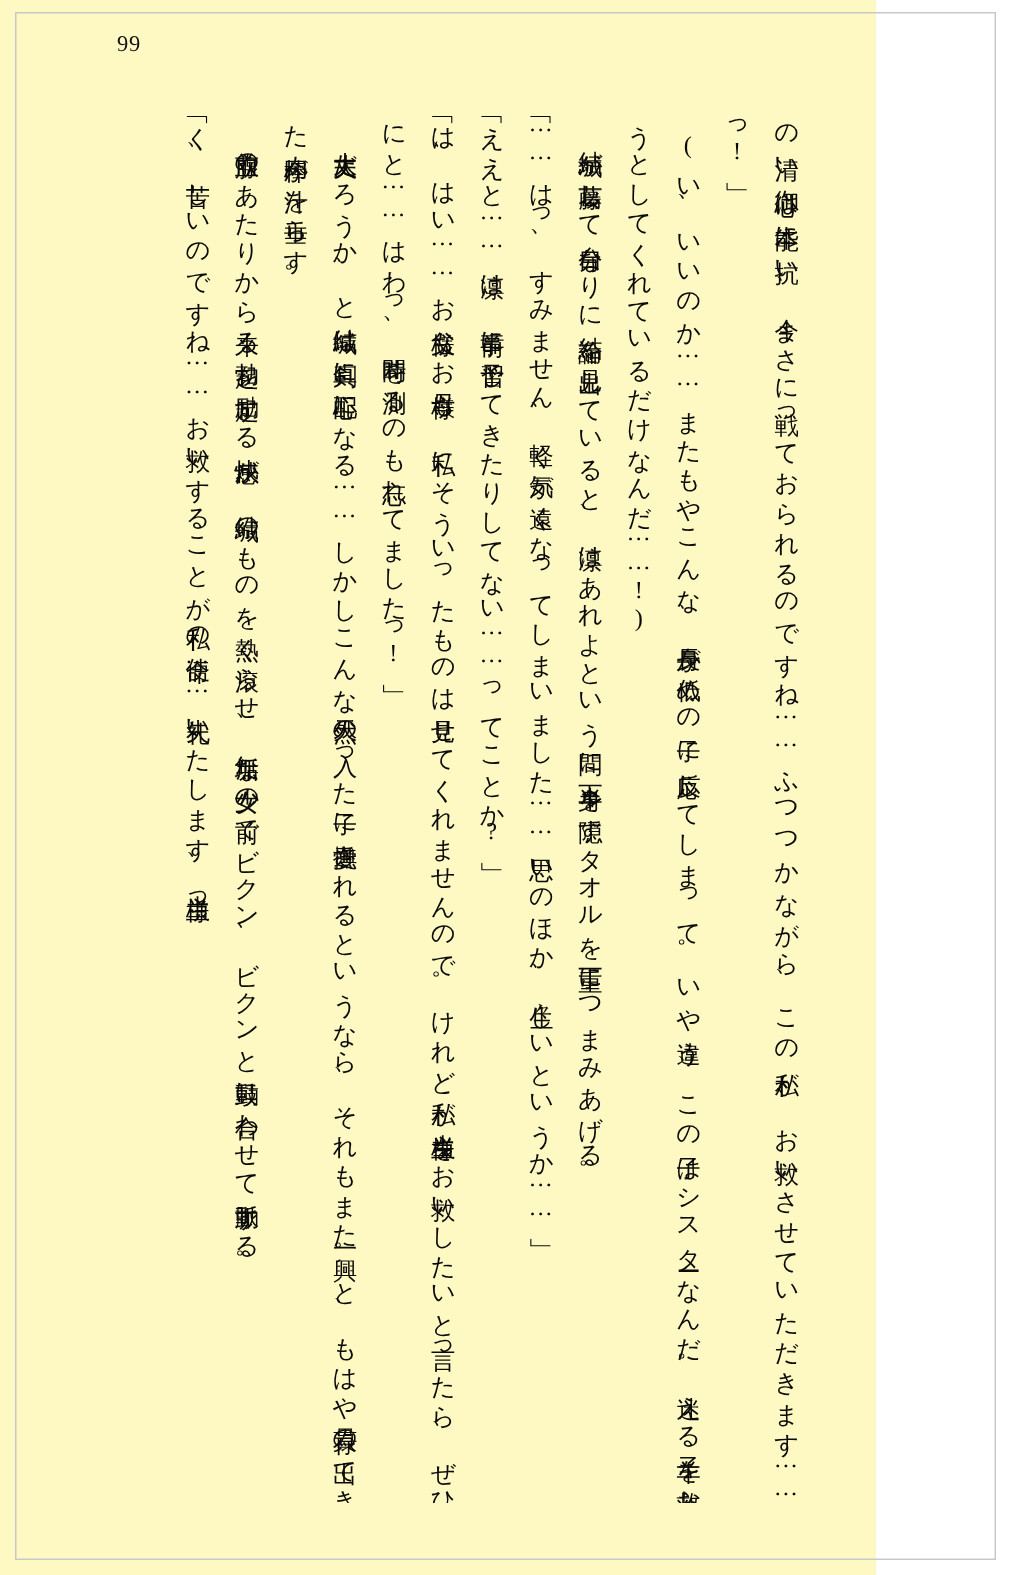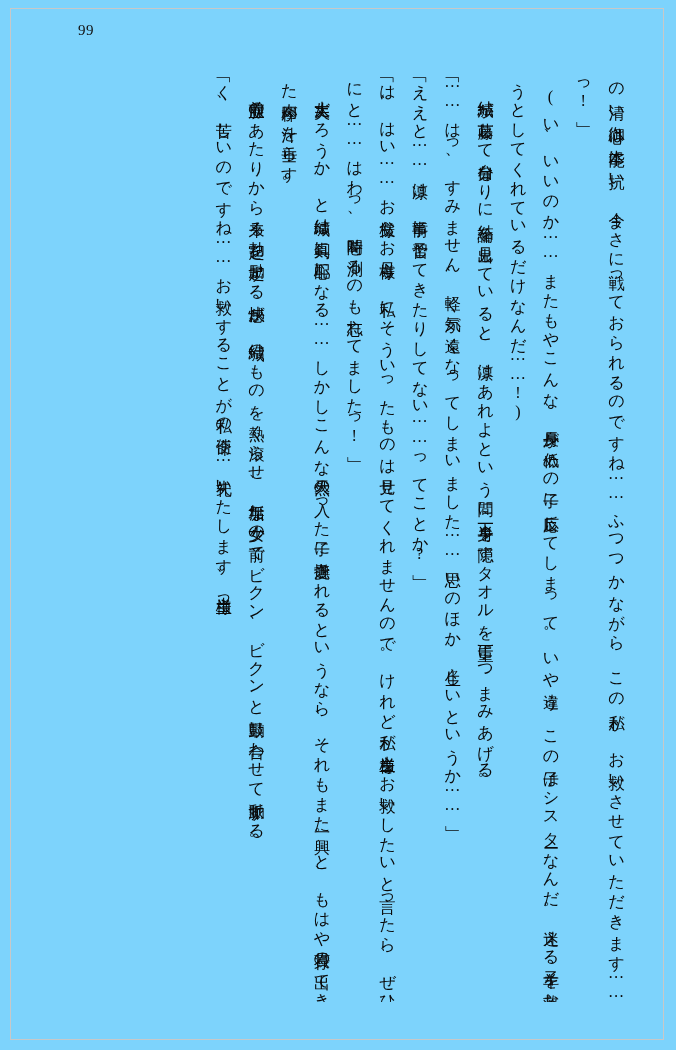--- a/index.html
+++ b/index.html
@@ -10,24 +10,24 @@
   body {
     width: 676px;
     height: 1050px;
     overflow: hidden;
     font-family: "Liberation Serif", "DejaVu Serif", serif;
     color: #000000;
   }
 
   .page {
     position: relative;
-    width: 676px;
+    width: 584px;
     height: 1050px;
     box-sizing: border-box;
-    background: #7dd3fc;
+    background: #fef9c3;
   }
 
   
   .page-frame {
     position: absolute;
     left: 10px;
     top: 8px;
     width: 654px;
     height: 1032px;
     border: 1px solid #c8c8c8;

